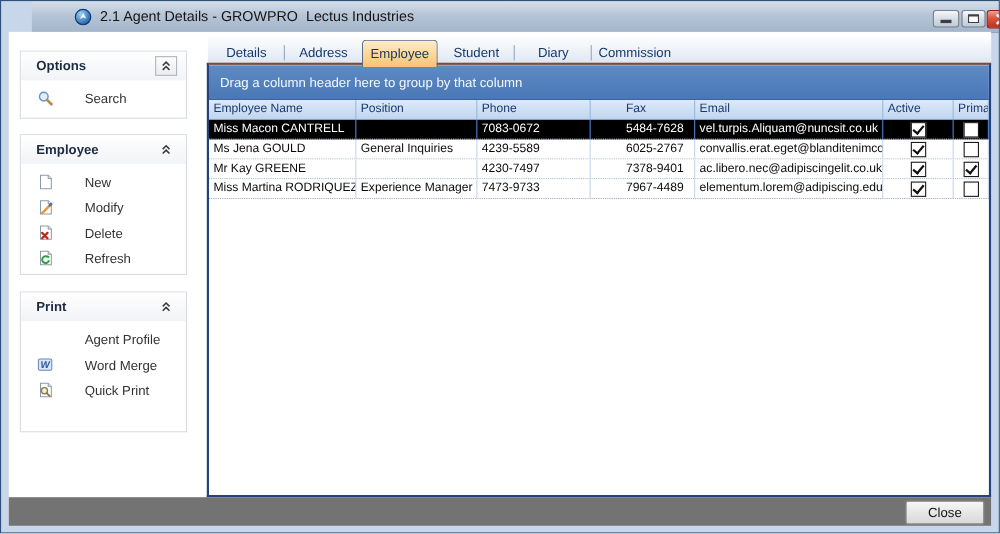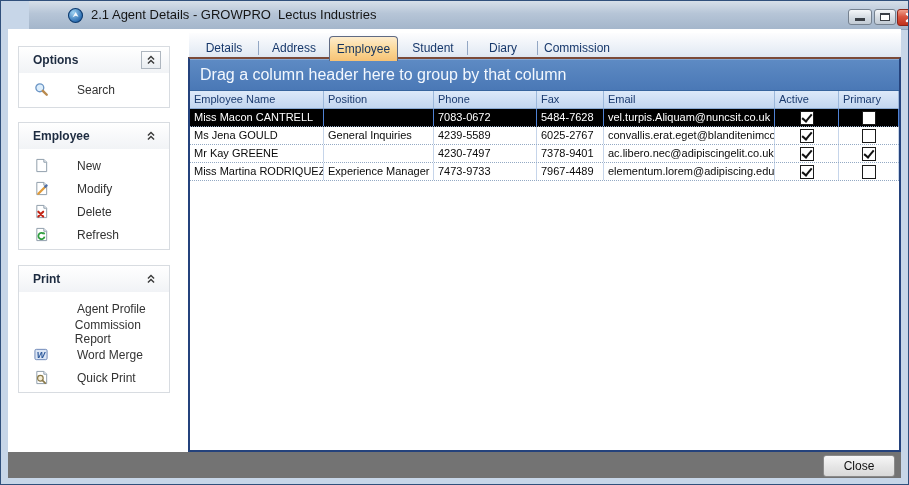--- a/index.html
+++ b/index.html
@@ -89,30 +89,30 @@
   .gridbox{
     position:absolute;left:188px;top:57px;width:713px;height:395px;
     background:#fff;box-sizing:border-box;
     border:2px solid #24427c;border-top-color:#7b4a38;
   }
   .groupbar{
     height:32px;display:flex;align-items:center;padding-left:10px;
     background:linear-gradient(180deg,#5e8bc4 0%,#4a78b6 100%);
     box-shadow:inset 0 1px 0 #85a8d4;
     border-bottom:1px solid #38659e;
-    color:#f3f8fe;font-size:16px;box-sizing:border-box;
+    color:#f3f8fe;font-size:12px;box-sizing:border-box;
   }
   .hrow{
     height:18px;display:flex;
     background:linear-gradient(180deg,#dde9f9 0%,#c2d6f0 100%);
     border-bottom:1px solid #89a9d2;
     color:#1a3a6e;font-size:11px;box-sizing:border-box;
   }
   .hc{box-sizing:border-box;border-right:1px solid #9cb8db;padding:2px 0 0 4px;overflow:hidden;white-space:nowrap;}
-  .c1{width:134px;} .c2{width:110px;} .c3{width:103px;} .c4{width:67px;}
+  .c1{width:134px;} .c2{width:110px;} .c3{width:103px;} .c4{width:67px;margin-left:28px;}
   .c5{width:171px;} .c6{width:64px;} .c7{flex:1;}
   .row{
     height:18px;display:flex;background:#fff;color:#0a0a0a;font-size:11px;
     border-bottom:1px dotted #93a9c4;box-sizing:border-box;
   }
   .cell{box-sizing:border-box;border-right:1px solid #c6d5ea;padding:2px 0 0 4px;overflow:hidden;white-space:nowrap;}
   .cell.center{display:flex;align-items:center;justify-content:center;padding:0;}
   .row.selected{background:#000000;color:#fff;}
   .row.selected .cell{border-right-color:#4f82d4;}
   .cb{
@@ -253,24 +253,20 @@
           <path d="M4.5 7.5L8 4l3.5 3.5M4.5 12L8 8.5l3.5 3.5" fill="none" stroke="#3a3a3a" stroke-width="1.6"></path>
         </svg>
     </span>
   </div>
   <div class="panel-items">
     <div class="side-item">
       <span class="side-icon"></span>
       <span class="side-label">Agent Profile</span>
     </div>
     <div class="side-item">
-      <span class="side-icon"></span>
-      <span class="side-label">Commission Report</span>
-    </div>
-    <div class="side-item">
       <span class="side-icon">
         <svg width="16" height="15" viewBox="0 0 16 16">
           <rect x="1.5" y="2.5" width="13" height="11" rx="1.5" fill="#dce6f5" stroke="#6b85b5"></rect>
           <text x="8" y="11.3" text-anchor="middle" font-size="9.5" font-style="italic" font-weight="bold" fill="#2b579a">W</text>
         </svg>
       </span>
       <span class="side-label">Word Merge</span>
     </div>
     <div class="side-item">
       <span class="side-icon">

